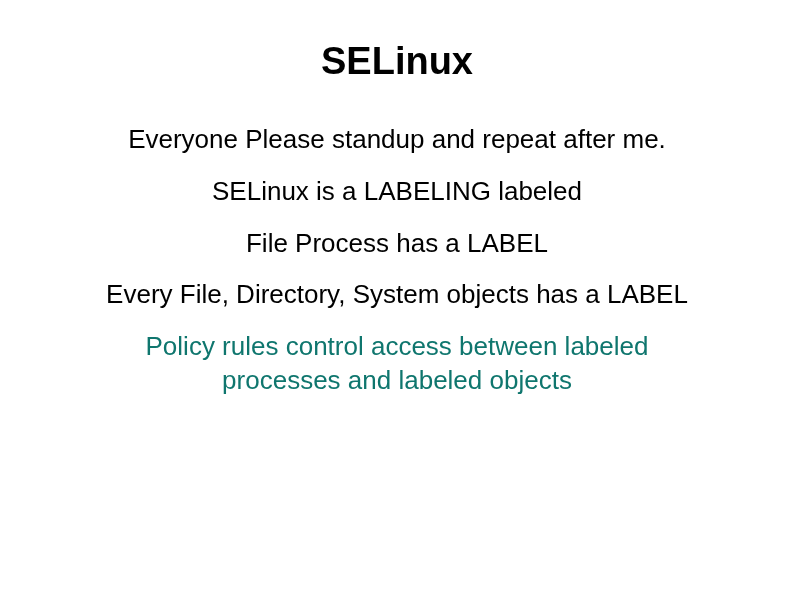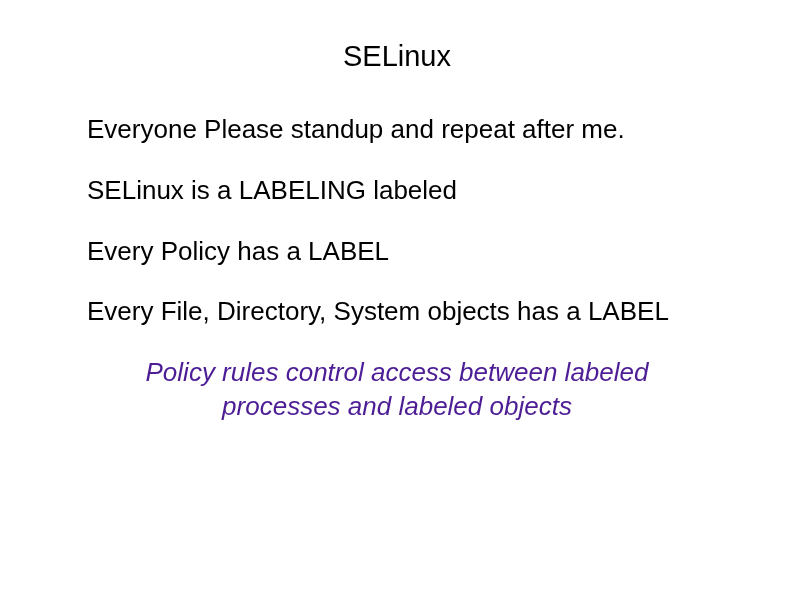--- a/index.html
+++ b/index.html
@@ -16,47 +16,46 @@
       padding: 30px 40px;
     }
     .slide {
       width: 100%;
       height: 100%;
       display: flex;
       flex-direction: column;
       align-items: center;
     }
     .title {
-      font-size: 29px;
-      font-weight: normal;
+      font-size: 38px;
+      font-weight: bold;
       margin-bottom: 40px;
       margin-top: 10px;
     }
     .content {
       display: flex;
       flex-direction: column;
-      align-items: flex-start;
-      gap: 27px;
+      align-items: center;
+      gap: 18px;
     }
     .line {
       font-size: 26px;
       text-align: center;
       line-height: 1.3;
     }
     .highlight {
-      color: #4c1d95;
+      color: #0f766e;
       max-width: 620px;
-      font-style: italic;
     }
   </style>
 </head>
 <body>
 
 <div class="slide">
   <h1 class="title">SELinux</h1>
   <div class="content">
     <div class="line">Everyone Please standup and repeat after me.</div>
     <div class="line">SELinux is a LABELING labeled</div>
-    <div class="line">Every Policy has a LABEL</div>
+    <div class="line">File Process has a LABEL</div>
     <div class="line">Every File, Directory, System objects has a LABEL</div>
     <div class="line highlight">Policy rules control access between labeled processes and labeled objects</div>
   </div>
 </div>
 
 </body></html>

